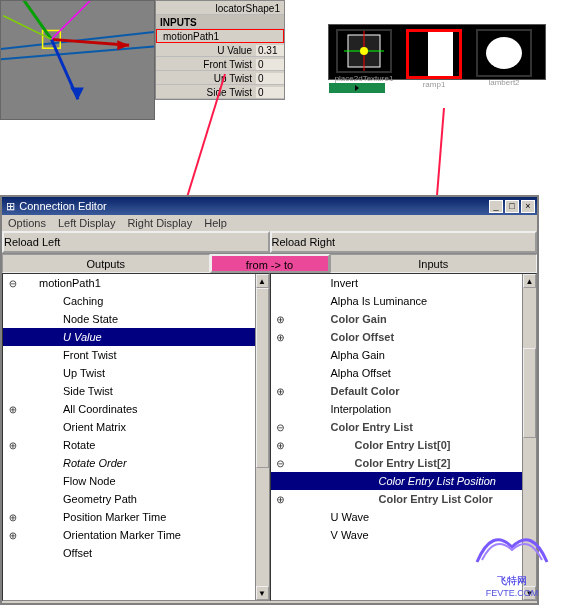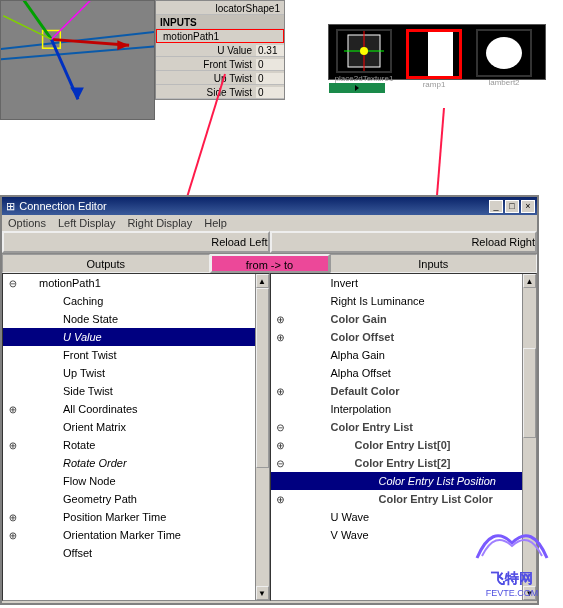--- a/index.html
+++ b/index.html
@@ -30,41 +30,41 @@
   .arrow-line { position: absolute; stroke: #ff1a4a; stroke-width: 2; fill: none; }
   .arrow-svg { position: absolute; top: 0; left: 0; width: 563px; height: 280px; pointer-events: none; }
 
   
   .conn-editor { position: absolute; top: 195px; left: 0; width: 539px; height: 410px; background: #d4d0c8; border: 2px solid #808080; }
   .titlebar { background: linear-gradient(#0a246a, #3a5a9a); color: #fff; height: 18px; display: flex; align-items: center; padding-left: 4px; font-size: 11px; }
   .titlebar .spacer { flex: 1; }
   .titlebar .btn { width: 14px; height: 13px; background: #d4d0c8; border: 1px solid #fff; margin-right: 2px; display: flex; align-items: center; justify-content: center; font-size: 9px; color: #000; }
   .menubar { display: flex; gap: 12px; padding: 2px 6px; background: #d4d0c8; font-size: 11px; color: #333; }
   .btn-row { display: flex; height: 22px; }
-  .btn-row .wide-btn { flex: 1; background: #d4d0c8; border: 2px outset #eee; text-align: right; line-height: 18px; font-size: 11px; }
+  .btn-row .wide-btn { flex: 1; background: #d4d0c8; border: 2px outset #eee; text-align: left; line-height: 18px; font-size: 11px; }
   .header-row { display: flex; height: 20px; border-top: 1px solid #888; }
   .header-cell { flex: 1; background: #d4d0c8; border: 1px inset #eee; text-align: center; line-height: 18px; font-size: 11px; }
   .header-cell.mid { flex: 0 0 120px; background: #ec4899; border: 2px outset #eee; }
   .panes { display: flex; height: 328px; background: #fff; }
   .pane { flex: 1; overflow: hidden; border: 1px inset #888; position: relative; }
   .pane-inner { height: 100%; overflow: hidden; }
   .tree-row { display: flex; align-items: center; height: 18px; padding-left: 4px; font-size: 11px; color: #000; }
   .tree-row .expander { width: 12px; text-align: center; font-size: 10px; color: #333; }
   .tree-row .indent { display: inline-block; }
   .tree-row.selected { background: #000080; color: #fff; }
   .tree-row .italic { font-style: italic; }
   .tree-row .bold { font-weight: bold; color: #444; }
   .scrollbar { position: absolute; right: 0; top: 0; bottom: 0; width: 14px; background: #d4d0c8; border-left: 1px solid #888; }
   .scroll-arrow { height: 14px; background: #d4d0c8; border: 1px outset #eee; display: flex; align-items: center; justify-content: center; font-size: 8px; }
   .scroll-thumb { background: #d4d0c8; border: 1px outset #eee; }
 
   
   .logo { position: absolute; bottom: 10px; right: 6px; width: 90px; text-align: center; pointer-events: none; }
   .logo svg { width: 90px; height: 50px; }
-  .logo-text { font-size: 14px; font-weight: bold; background: linear-gradient(#a070ff, #4040ff); -webkit-background-clip: text; background-clip: text; color: #5050e0; }
+  .logo-text { font-size: 10px; font-weight: normal; background: linear-gradient(#a070ff, #4040ff); -webkit-background-clip: text; background-clip: text; color: #5050e0; }
   .logo-sub { font-size: 9px; color: #5050e0; }
 </style>
 </head>
 <body>
 
 <div class="viewport">
   <svg viewBox="0 0 155 120">
     <line x1="-10" y1="50" x2="170" y2="30" stroke="#0a5aaa" stroke-width="2"></line>
     <line x1="-10" y1="60" x2="170" y2="45" stroke="#0a5aaa" stroke-width="2"></line>
     <rect x="42" y="30" width="18" height="18" fill="none" stroke="#ffff00" stroke-width="1.5"></rect>
@@ -267,21 +267,21 @@
     <div class="pane">
       <div class="pane-inner" id="right-tree">
           <div class="tree-row">
             <span class="expander"></span>
             <span class="indent" style="width:44px"></span>
             <span class="">Invert</span>
           </div>
           <div class="tree-row">
             <span class="expander"></span>
             <span class="indent" style="width:44px"></span>
-            <span class="">Right Is Luminance</span>
+            <span class="">Alpha Is Luminance</span>
           </div>
           <div class="tree-row">
             <span class="expander">⊕</span>
             <span class="indent" style="width:44px"></span>
             <span class="bold">Color Gain</span>
           </div>
           <div class="tree-row">
             <span class="expander">⊕</span>
             <span class="indent" style="width:44px"></span>
             <span class="bold">Color Offset</span>

